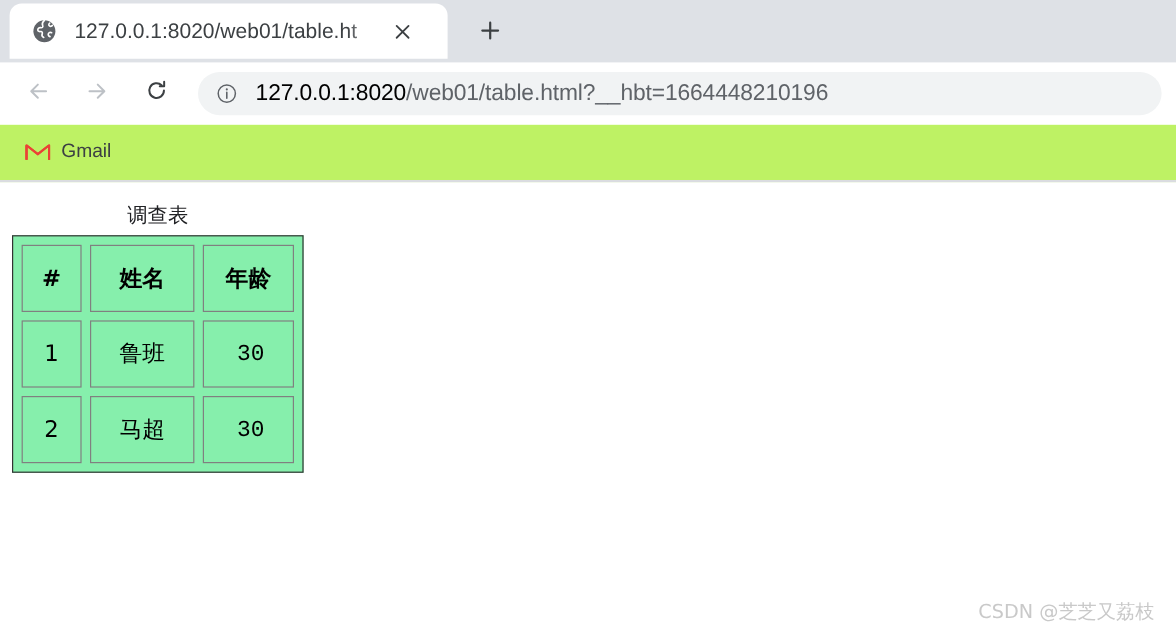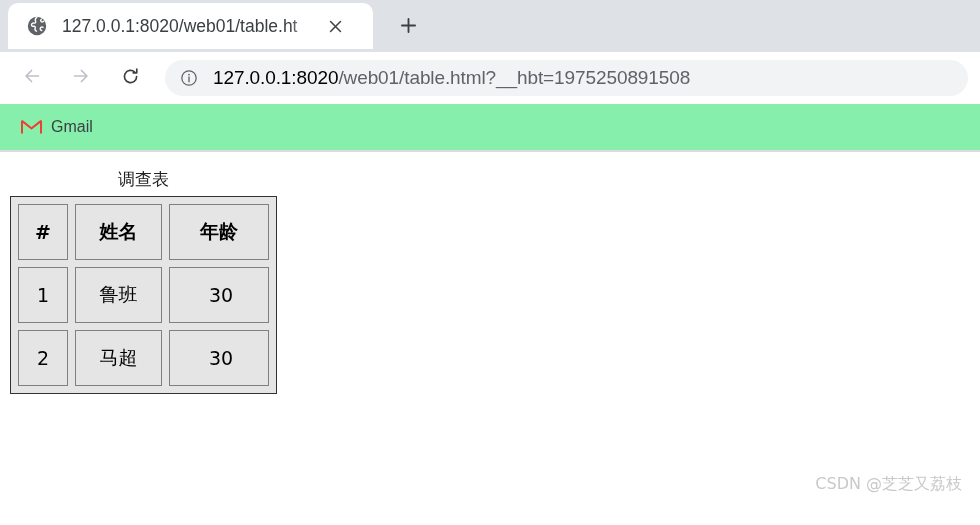--- a/index.html
+++ b/index.html
@@ -101,21 +101,21 @@
     color: #5f6368;
     white-space: nowrap;
     overflow: hidden;
     letter-spacing: -0.1px;
   }
   #url-text .host { color: #000000; }
 
   
   #bookmarks-bar {
     height: 48px;
-    background: #86efac;
+    background: #bef264;
     display: flex;
     align-items: center;
     padding-left: 16px;
     border-bottom: 2px solid #dadce0;
   }
   .bookmark {
     display: flex;
     align-items: center;
     height: 32px;
     padding: 0 10px 0 4px;
@@ -140,21 +140,21 @@
     height: 373px;
     background: #ffffff;
     overflow: hidden;
   }
 
   #survey-table {
     border-collapse: separate;
     border-spacing: 7px;
     border: 1px solid #333333;
     margin: 16px 0 0 10px;
-    background: #e5e5e5;
+    background: #86efac;
   }
   #survey-table caption {
     font-size: 17px;
     color: #202124;
     padding-bottom: 5px;
     caption-side: top;
     font-family: "DejaVu Sans", "Liberation Sans", sans-serif;
   }
   #survey-table th, #survey-table td {
     border: 1px solid #808080;
@@ -162,27 +162,27 @@
     height: 56px;
     font-size: 19px;
     font-weight: normal;
     color: #000000;
     font-family: "DejaVu Sans", "Liberation Sans", sans-serif;
     padding: 0 6px;
   }
   #survey-table th { font-weight: bold; text-align: center; }
   #survey-table td.idx { text-align: center; }
   #survey-table th.col-name, #survey-table td.name { width: 87px; text-align: center; }
-  #survey-table th.col-age, #survey-table td.age { width: 100px; }
+  #survey-table th.col-age, #survey-table td.age { width: 76px; font-family: Liberation Mono, monospace; }
   #survey-table td.age { text-align: center; padding-left: 10px; }
 
   #watermark {
     position: absolute;
     right: 18px;
-    bottom: 30px;
+    bottom: 4px;
     font-size: 16px;
     color: #c9c9c9;
     font-family: "DejaVu Sans", "Liberation Sans", sans-serif;
     white-space: nowrap;
     margin-top: 47px;
   }
 </style>
 </head>
 <body>
 
@@ -239,21 +239,21 @@
   </div>
 
   <div id="omnibox">
     <span class="info-icon">
       <svg viewBox="0 0 24 24" width="20" height="20">
         <circle cx="12" cy="12" r="8.6" fill="none" stroke="#5f6368" stroke-width="1.5"></circle>
         <circle cx="12" cy="7.8" r="1.05" fill="#5f6368"></circle>
         <path d="M12 10.8 V16.6" stroke="#5f6368" stroke-width="1.6" stroke-linecap="round"></path>
       </svg>
     </span>
-    <span id="url-text"><span class="host">127.0.0.1:8020</span><span class="path">/web01/table.html?__hbt=1975250891508</span></span>
+    <span id="url-text"><span class="host">127.0.0.1:8020</span><span class="path">/web01/table.html?__hbt=1664448210196</span></span>
   </div>
 
 </div>
 
 <div id="bookmarks-bar">
 
   <div class="bookmark">
     <span class="bm-icon">
       <svg viewBox="0 0 24 18" width="21" height="16">
         <path d="M1.2 2.2 L12 10.6 L22.8 2.2" fill="none" stroke="#ea4335" stroke-width="2"></path>

